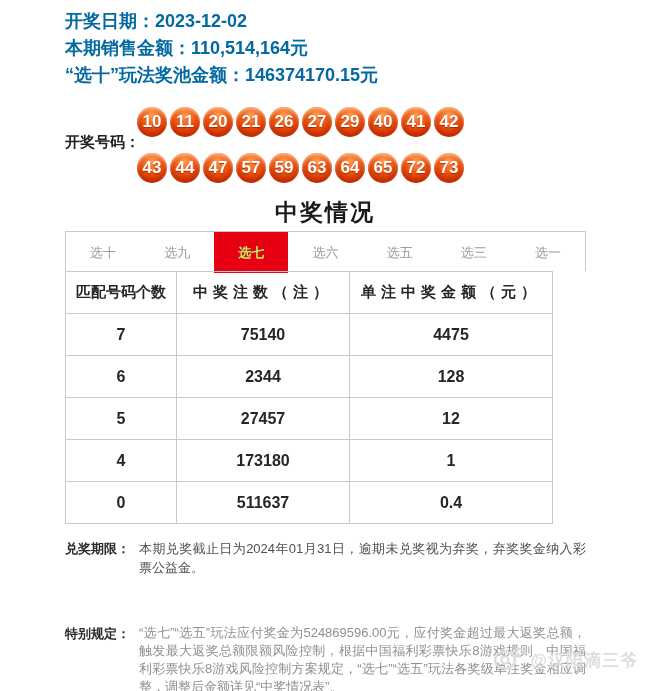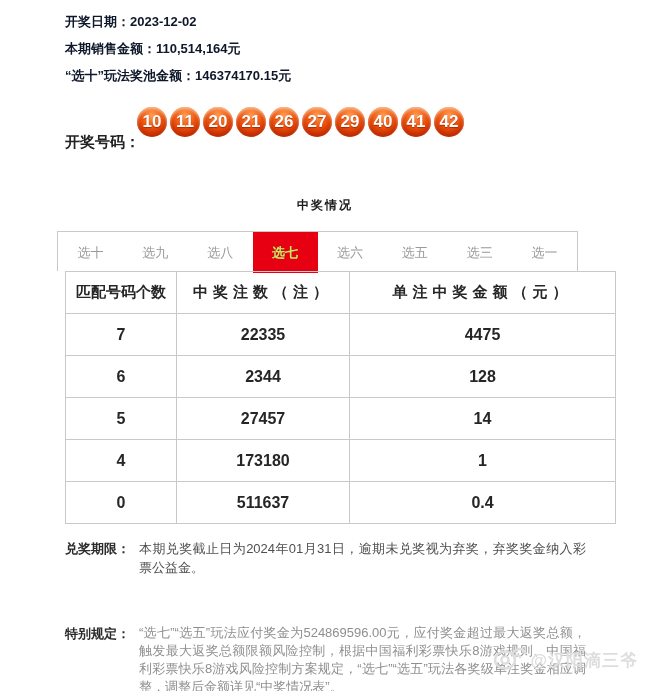--- a/index.html
+++ b/index.html
@@ -7,53 +7,53 @@
   body {
     position:relative;
     background:#ffffff;
     font-family:"Liberation Sans","DejaVu Sans",sans-serif;
     color:#111;
     overflow:hidden;
   }
 
   
   .info { position:absolute; left:65px; top:8px; }
-  .info-line { font-size:13px; font-weight:bold; color:#0f172a; line-height:27px; white-space:nowrap; }
+  .info-line { font-size:18px; font-weight:bold; color:#0369a1; line-height:27px; white-space:nowrap; }
 
   
   .numbers-label { position:absolute; left:65px; top:133px; font-size:15px; font-weight:bold; color:#222; }
   .balls { position:absolute; left:137px; top:107px; display:flex; flex-direction:column; gap:16px;justify-content:space-between; }
   .ball-row { display:flex; gap:3px; }
   .ball {
     width:30px; height:30px; border-radius:50%;
     display:flex; align-items:center; justify-content:center;
     background:radial-gradient(circle at 50% 28%, #ff9c52 0%, #f1570f 42%, #e23d05 72%, #c93000 100%);
     box-shadow: inset 0 2px 3px rgba(255,220,180,.75), inset 0 -4px 6px rgba(150,25,0,.5);
     color:#fff; font-size:17px; font-weight:bold;
     text-shadow:0 1px 1px rgba(140,30,0,.7);
   }
 
   
-  .section-title { position:absolute; top:197px; left:0; width:100%; text-align:center; font-size:12px; font-weight:bold; letter-spacing:2px; color:#1a1a1a; }
+  .section-title { position:absolute; top:197px; left:0; width:100%; text-align:center; font-size:23px; font-weight:bold; letter-spacing:2px; color:#1a1a1a; }
 
   
   .tab-bar {
-    position:absolute; left:57px; top:231px; width:521px; height:40px;
+    position:absolute; left:65px; top:231px; width:521px; height:40px;
     border:1px solid #c9c9c9; border-bottom:none;
     display:flex; background:#fff;
   }
   .tab {
     flex:1; display:flex; align-items:center; justify-content:center;
     font-size:13px; color:#999; cursor:pointer; height:41px;
   }
   .tab.active { background:var(--accent,#e60012); color:#bef264; font-weight:bold; }
 
   
   .prize-table {
-    position:absolute; left:65px; top:271px; width:551px;
+    position:absolute; left:65px; top:271px; width:488px;
     border-collapse:collapse; table-layout:fixed;padding-left:8px;
   }
   .prize-table th, .prize-table td {
     border:1px solid #c9c9c9; height:42px; text-align:center;
     font-size:15px; font-weight:bold; color:#262626; padding:0;
   }
   .prize-table th:nth-child(1), .prize-table td:nth-child(1) { width:111px; }
   .prize-table th:nth-child(2), .prize-table td:nth-child(2) { width:173px; }
   .prize-table th:nth-child(2), .prize-table th:nth-child(3) { letter-spacing:5px;margin-left:27px; }
   .prize-table td { font-size:16px; }
@@ -87,58 +87,69 @@
       <span class="ball">11</span>
       <span class="ball">20</span>
       <span class="ball">21</span>
       <span class="ball">26</span>
       <span class="ball">27</span>
       <span class="ball">29</span>
       <span class="ball">40</span>
       <span class="ball">41</span>
       <span class="ball">42</span>
     </div>
+  <div class="ball-row">
+      <span class="ball">43</span>
+      <span class="ball">44</span>
+      <span class="ball">47</span>
+      <span class="ball">57</span>
+      <span class="ball">59</span>
+      <span class="ball">63</span>
+      <span class="ball">64</span>
+      <span class="ball">65</span>
+      <span class="ball">72</span>
+      <span class="ball">73</span>
+    </div>
 </div>
 
 <div class="section-title">中奖情况</div>
 
 <div class="tab-bar">
     <div class="tab">选十</div>
     <div class="tab">选九</div>
-    <div class="tab">选八</div>
     <div class="tab active">选七</div>
     <div class="tab">选六</div>
     <div class="tab">选五</div>
     <div class="tab">选三</div>
     <div class="tab">选一</div>
   </div>
 
 <table class="prize-table">
   <thead>
       <tr>
         <th>匹配号码个数</th>
         <th>中奖注数（注）</th>
         <th>单注中奖金额（元）</th>
       </tr>
     </thead>
   <tbody>
       <tr>
         <td>7</td>
-        <td>22335</td>
+        <td>75140</td>
         <td>4475</td>
       </tr>
       <tr>
         <td>6</td>
         <td>2344</td>
         <td>128</td>
       </tr>
       <tr>
         <td>5</td>
         <td>27457</td>
-        <td>14</td>
+        <td>12</td>
       </tr>
       <tr>
         <td>4</td>
         <td>173180</td>
         <td>1</td>
       </tr>
       <tr>
         <td>0</td>
         <td>511637</td>
         <td>0.4</td>

